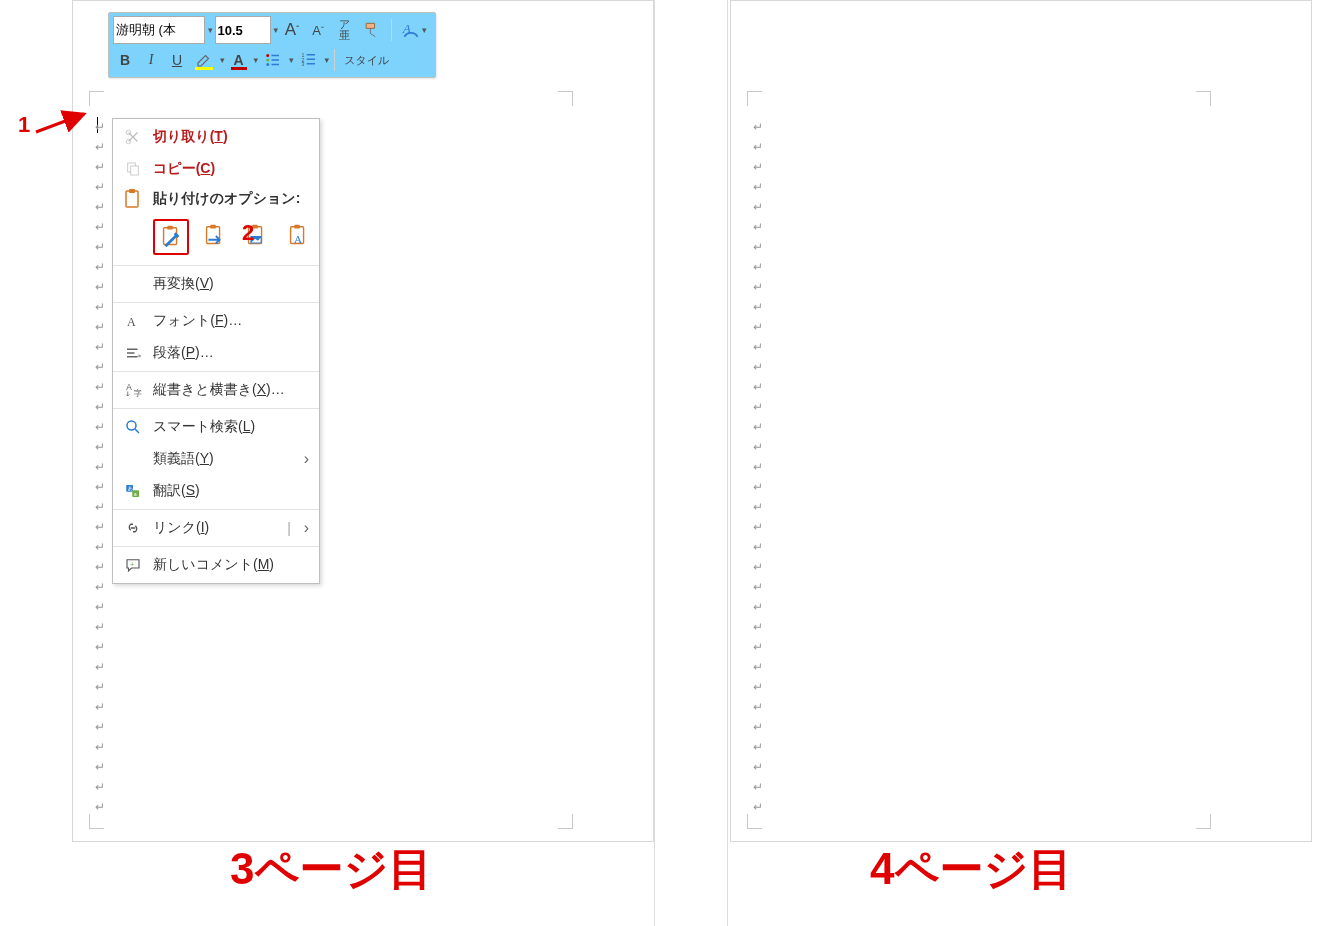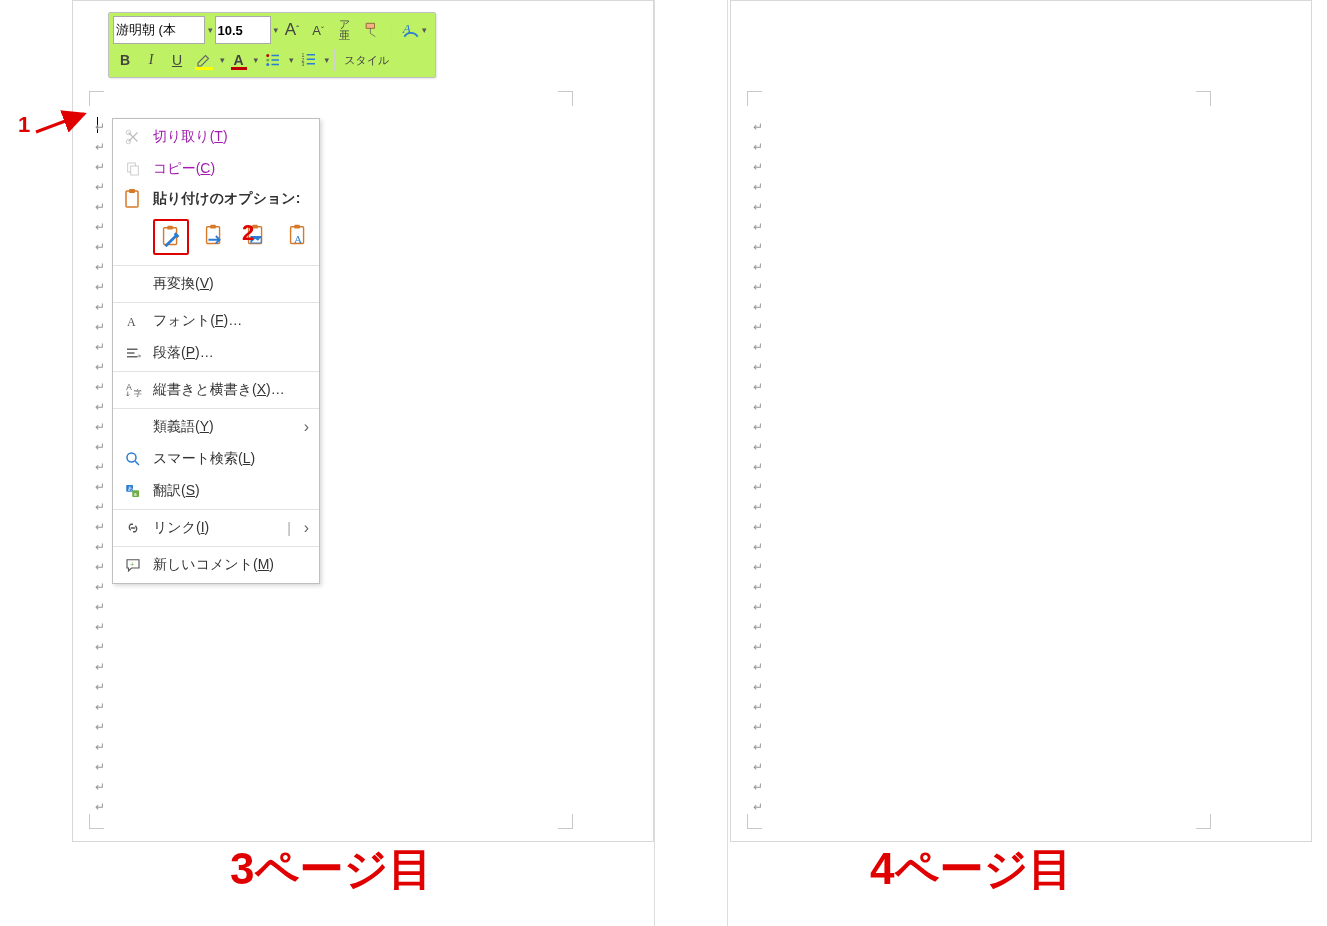--- a/index.html
+++ b/index.html
@@ -9,21 +9,21 @@
     width: 1327px;
     height: 926px;
     position: relative;
     overflow: hidden;
   }
   
   .mini-toolbar {
     position: absolute;
     left: 108px;
     top: 12px;
-    background: #bef264;
+    background: #7dd3fc;
     border: 1px solid #c0c0c0;
     border-radius: 2px;
     box-shadow: 1px 1px 2px rgba(0,0,0,.1);
     padding: 2px 4px;
   }
   .tb-row { display: flex; align-items: center; gap: 2px; height: 30px; }
   .tb-btn {
     display:flex; align-items:center; justify-content:center;
     min-width: 24px; height: 26px; padding: 0 3px;
     border: 1px solid transparent; background: transparent;
@@ -98,21 +98,21 @@
     border:1px solid #bfbfbf;
     box-shadow:2px 2px 4px rgba(0,0,0,.15);
     padding:2px 0;
     z-index:50;
   }
   .cm-item{
     display:flex; align-items:center; height:32px;
     padding:0 10px 0 8px; font-size:14px; color:#333;
     position:relative;
   }
-  .cm-item.disabled{ color:#a21caf; }
+  .cm-item.disabled{ color:#b91c1c;font-weight:bold; }
   .cm-item.submenu::after{
     content:"›"; position:absolute; right:10px; font-size:16px; color:#666;
   }
   .cm-item .ico{
     width:24px; display:flex; align-items:center; justify-content:center;
     margin-right:8px; color:#6a6a6a;
   }
   .cm-item .ico svg{ width:18px; height:18px; }
   .cm-sep{ height:1px; margin:2px 0; background:#e2e2e2; }
   .cm-title{
@@ -386,32 +386,32 @@
     <span class="ico">
       <svg viewBox="0 0 24 24">
           <text x="3" y="12" font-size="11" fill="#555">A</text>
           <path d="M5 14 L5 20 M3 18 L5 20 L7 18" stroke="#555" fill="none"></path>
           <text x="13" y="20" font-size="11" fill="#555">字</text>
         </svg>
     </span>
     <span><span>縦書きと横書き</span>(<span class="hotkey">X</span>)<span>…</span></span>
   </div>
   <div class="cm-sep"></div>
+  <div class="cm-item">
+    <span class="ico">
+      <svg viewBox="0 0 24 24">
+          <circle cx="10" cy="10" r="6" fill="none" stroke="#2b7cd3" stroke-width="2"></circle>
+          <path d="M15 15 L20 20" stroke="#2b7cd3" stroke-width="2"></path>
+        </svg>
+    </span>
+    <span><span>スマート検索</span>(<span class="hotkey">L</span>)</span>
+  </div>
   <div class="cm-item submenu">
     <span class="ico"></span>
     <span><span>類義語</span>(<span class="hotkey">Y</span>)</span>
-  </div>
-  <div class="cm-item">
-    <span class="ico">
-      <svg viewBox="0 0 24 24">
-          <circle cx="10" cy="10" r="6" fill="none" stroke="#2b7cd3" stroke-width="2"></circle>
-          <path d="M15 15 L20 20" stroke="#2b7cd3" stroke-width="2"></path>
-        </svg>
-    </span>
-    <span><span>スマート検索</span>(<span class="hotkey">L</span>)</span>
   </div>
   <div class="cm-item">
     <span class="ico">
       <svg viewBox="0 0 24 24">
           <rect x="3" y="4" width="9" height="9" rx="1" fill="#2b7cd3"></rect>
           <text x="5" y="11" font-size="7" fill="#fff">あ</text>
           <rect x="11" y="11" width="9" height="9" rx="1" fill="#70ad47"></rect>
           <text x="13" y="18" font-size="7" fill="#fff">a</text>
         </svg>
     </span>

